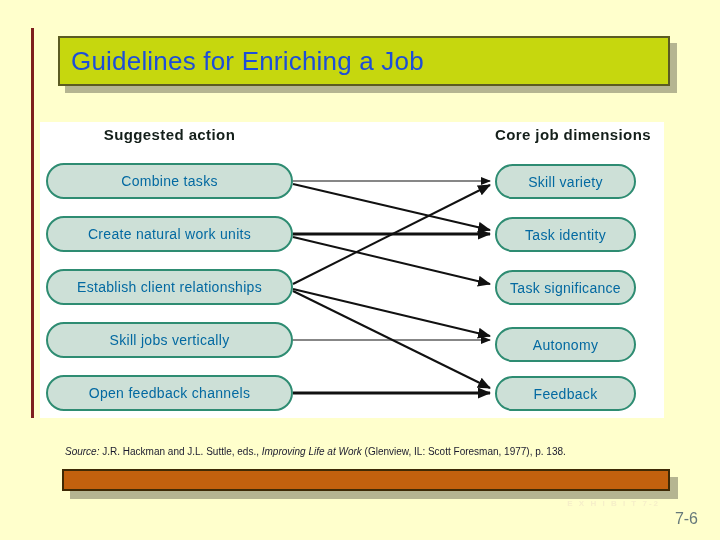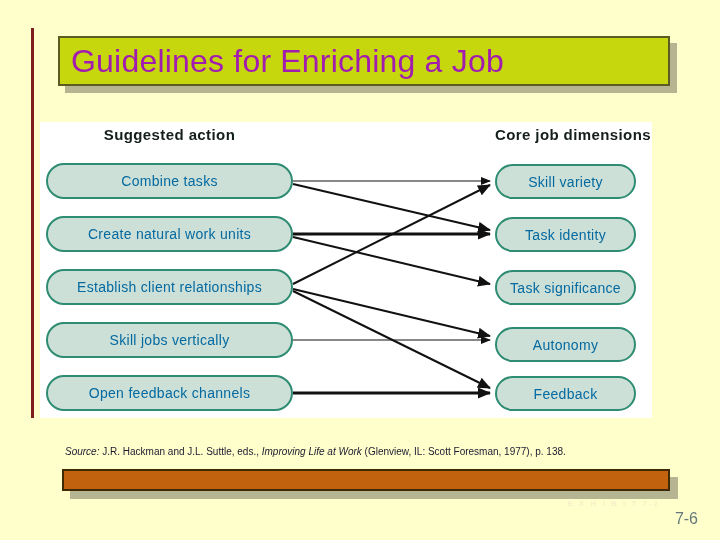--- a/index.html
+++ b/index.html
@@ -10,24 +10,24 @@
   .accent-rule{
     position:absolute;left:31px;top:28px;width:3px;height:390px;background:#7E1F1F;
   }
   .title-bar{
     position:absolute;left:58px;top:36px;width:608px;height:46px;
     background:#C6D70E;border:2px solid #5B5B22;
     box-shadow:7px 7px 0 #B5B591;
   }
   .title-bar .title-text{
     display:block;line-height:46px;padding-left:11px;
-    font-size:32px;color:#a21caf;letter-spacing:0.2px;white-space:nowrap;
+    font-size:26px;color:#1d4ed8;letter-spacing:0.2px;white-space:nowrap;
   }
   .diagram-panel{
-    position:absolute;left:40px;top:122px;width:612px;height:296px;background:#FFFFFF;
+    position:absolute;left:40px;top:122px;width:612px;height:296px;background:#FFFFFF;padding-left:12px;
   }
   .col-header{
     position:absolute;top:4px;height:20px;font-size:15px;font-weight:bold;
     color:#141F1A;text-align:center;letter-spacing:0.4px;white-space:nowrap;
   }
   .col-header.left{left:6px;width:247px;}
   .col-header.right{left:455px;width:141px;}
   .node{
     position:absolute;border:2px solid #2E8C72;background:#CDE0D7;border-radius:18px;
     display:flex;align-items:center;justify-content:center;

